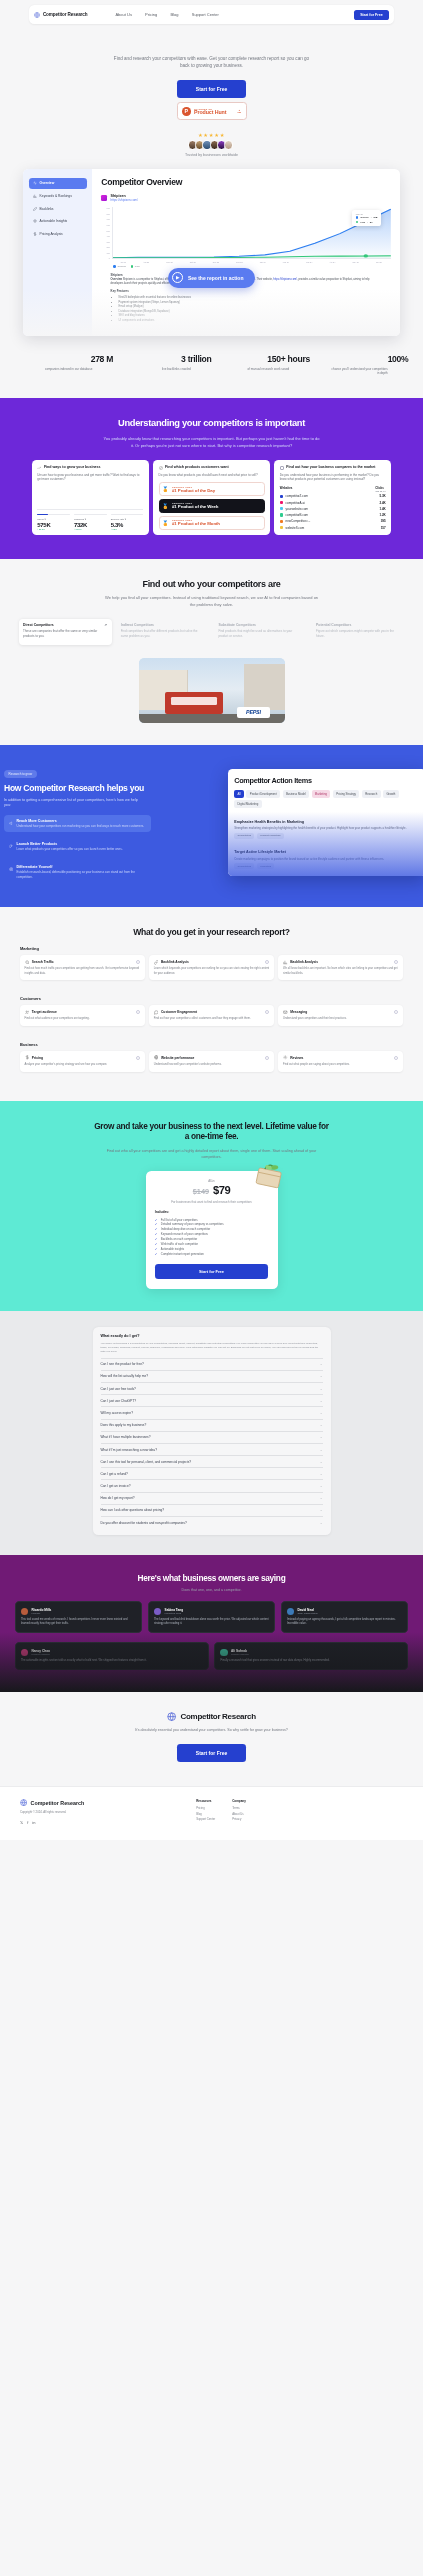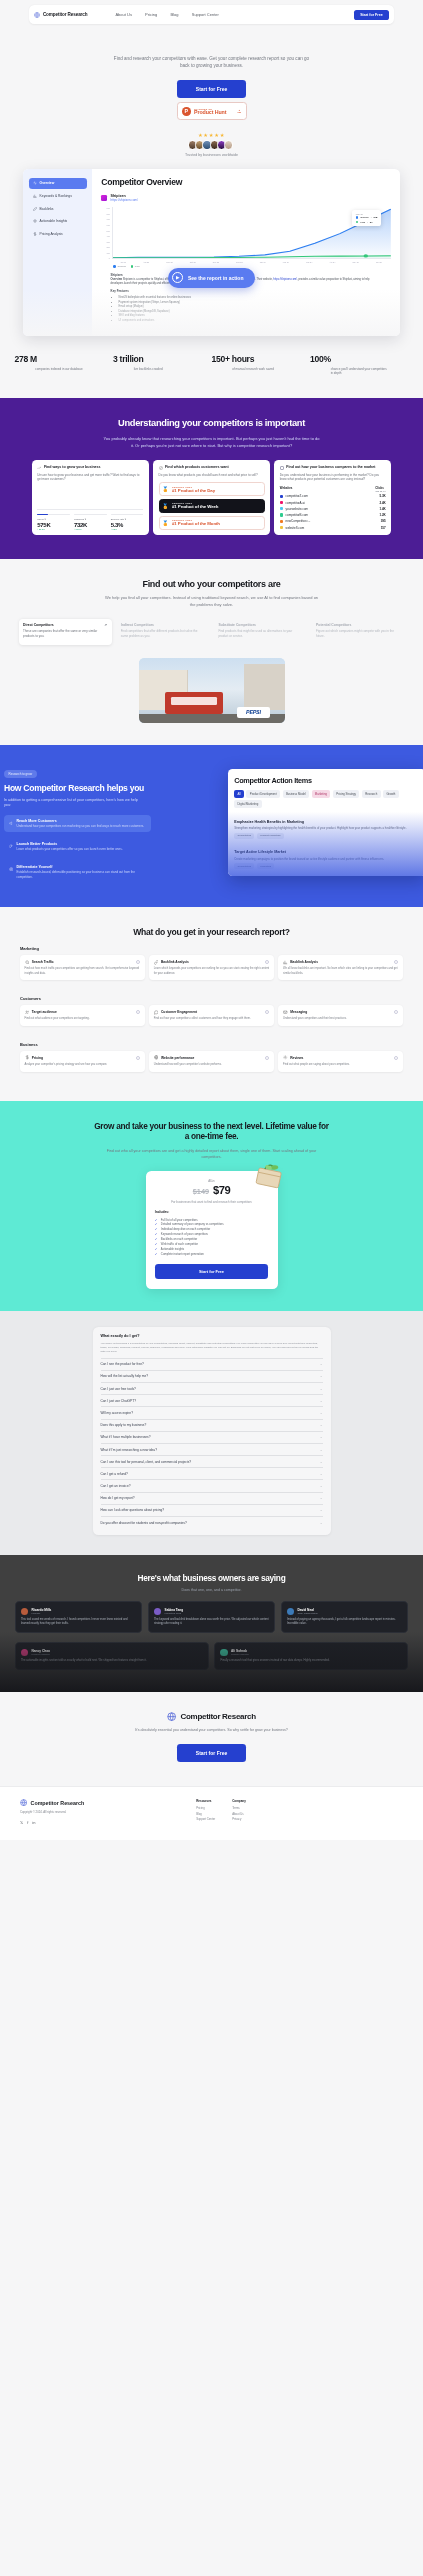--- a/index.html
+++ b/index.html
@@ -61,26 +61,26 @@
   .playcirc{width:11.2px;height:11.2px;border-radius:50%;border:0.9px solid #fff;display:flex;align-items:center;justify-content:center;font-size:4.6px}
   .playtxt{font-size:5px;font-weight:600}
   .report{padding:1.3px 9.3px 0;font-size:2.6px;line-height:1.65;color:#4b5058}
   .report h4{font-size:2.9px;margin-top:3.3px}
   .report a{color:#2540cf}
   .report ul{margin:2px 0 0 8px}
   .report li{font-size:2.6px;line-height:1.75;color:#5a5f67}
 
   
   .stats{display:flex;padding:18.5px 14.6px 22.5px;background:#f6f6f7}
-  .stat{flex:1;text-align:left}
+  .stat{flex:1;text-align:right}
   .stat b{display:block;font-size:8.6px;font-weight:700;letter-spacing:-0.3px}
   .stat span{display:block;margin:2.6px auto 0;width:57px;font-size:3px;line-height:1.5;color:#72767f}
 
   
-  .blue{background:#4c1d95;padding:20px 12px 24px;text-align:center;color:#fff}
+  .blue{background:#6d28d9;padding:20px 12px 24px;text-align:center;color:#fff}
   .blue h2{font-size:9.3px;font-weight:700;letter-spacing:-0.3px;line-height:1.25;width:198px;margin:0 auto}
   .blue p.lead{margin:6px auto 0;width:218px;font-size:4px;line-height:1.68;color:#d6ddfb}
   .cards4{display:flex;gap:4.6px;padding:10.6px 20px 0}
   .card{background:#fff;border-radius:4.6px;padding:5.3px;text-align:left;flex:1;color:#16181d;display:flex;flex-direction:column;min-height:73px}
   .card .ttl{display:flex;gap:2.6px;align-items:flex-start;font-size:3.6px;font-weight:700;line-height:1.3}
   .card .ci{width:4px;height:4px;flex:none;opacity:.7;margin-top:0.3px}
   .card .desc{margin-top:2.6px;font-size:3px;line-height:1.55;color:#6d7179}
   .metrics{margin-top:auto;border-top:0.4px solid #e9eaee;padding-top:3.3px;display:flex;gap:4px}
   .metrics>div{flex:1}
   .mlabel{font-size:2.5px;color:#6d7179}
@@ -179,21 +179,21 @@
   .shipping{position:absolute;right:-9.3px;top:-9.3px;width:34px;height:30px;transform:rotate(12deg)}
 
   
   .faq{background:#e9eaec;padding:16px 0 20px}
   .faqbox{width:238px;margin:0 auto;background:#f6f6f7;border-radius:5.3px;padding:6.6px 8px;box-shadow:0 0.7px 2.6px rgba(0,0,0,.06)}
   .faqbox h3{font-size:3.7px;font-weight:700;padding-bottom:4px}
   .qrow{display:flex;justify-content:space-between;align-items:center;font-size:3.2px;color:#3b4150;padding:3.6px 0;border-top:0.4px solid #dfe0e3}
   .qrow .cv{color:#9a9ea6;font-size:3.3px}
 
   
-  .testi{background:#404040;padding:18.5px 0 22.5px;text-align:center;color:#fff;position:relative}
+  .testi{background:#701a75;padding:18.5px 0 22.5px;text-align:center;color:#fff;position:relative}
   .testi h2{font-size:8.3px;font-weight:700;letter-spacing:-0.3px}
   .testi .lead{margin-top:4.6px;font-size:3.6px;color:#9aa0ab}
   .tgrid{display:flex;gap:5.3px;padding:9.3px 14.6px 0;align-items:flex-start}
   .tcard{flex:1;background:#1f2127;border:0.7px solid #2b2e36;border-radius:4.6px;padding:5.3px;text-align:left}
   .thead{display:flex;align-items:center;gap:3.3px}
   .tav{width:7.3px;height:7.3px;border-radius:50%;flex:none}
   .tname{font-size:3.2px;font-weight:700}
   .trole{font-size:2.4px;color:#868d99}
   .tbody{margin-top:3.3px;font-size:2.7px;line-height:1.6;color:#aeb4be}
   .tfade{position:absolute;left:0;right:0;bottom:0;height:60px;background:linear-gradient(to bottom,rgba(23,24,28,0),rgba(23,24,28,1))}

